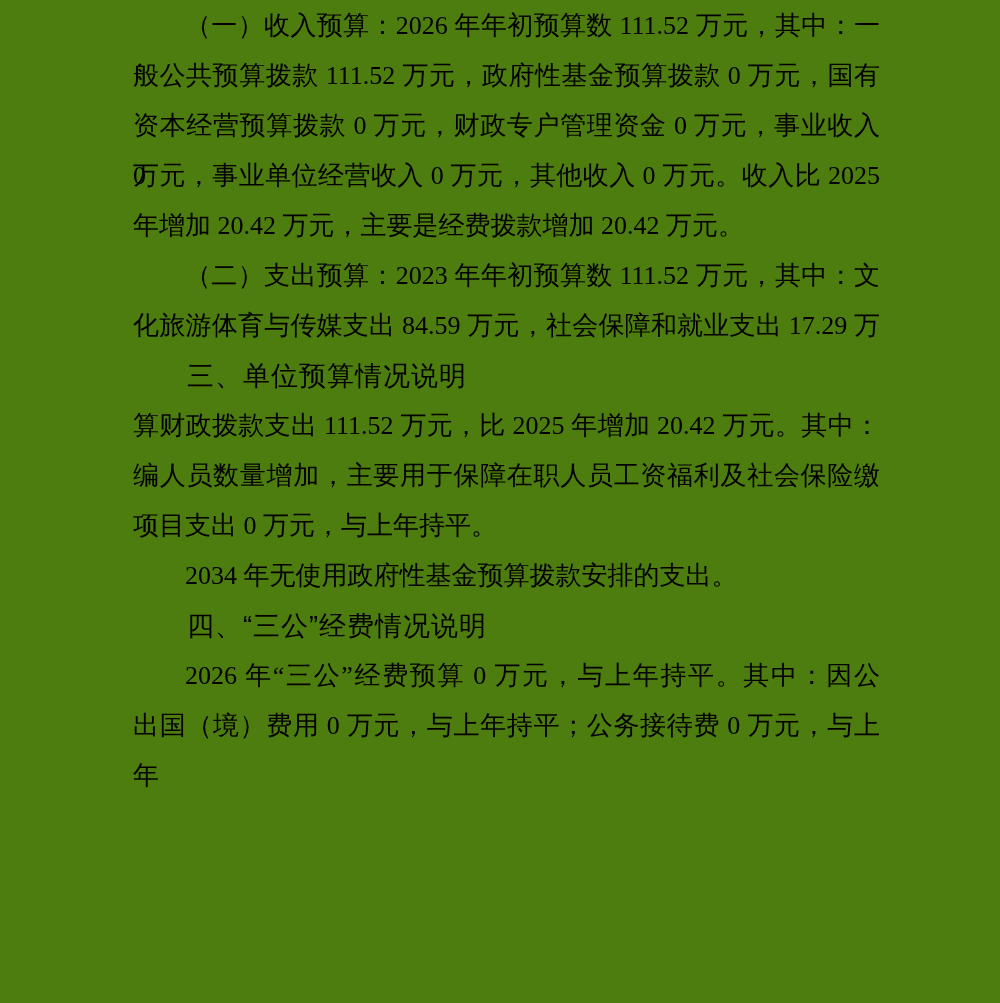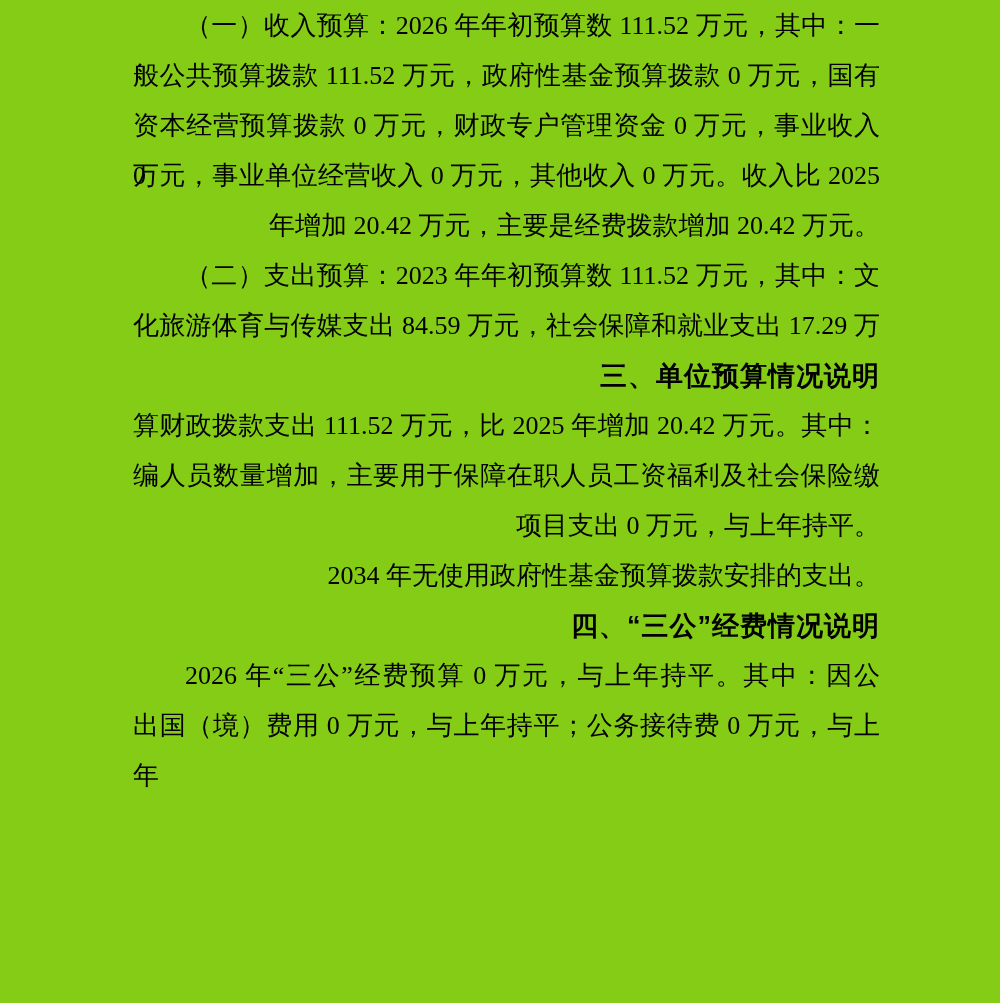--- a/index.html
+++ b/index.html
@@ -10,50 +10,50 @@
   body {
     width: 1000px;
     height: 1003px;
     position: relative;
     overflow: hidden;
     font-family: "Liberation Serif", "DejaVu Serif", serif;
   }
   .page {
     position: absolute;
     inset: 0;
-    background: #84cc16;
+    background: #4d7c0f;
   }
   .doc {
     position: absolute;
     left: 133px;
     top: 1px;
     width: 747px;
     color: #000000;
     font-size: 26px;
     line-height: 50px;
   }
   .block { margin: 0; padding: 0; }
   .line {
     white-space: nowrap;
-    text-align: right;
+    text-align: left;
     height: 50px;
   }
   .paragraph .line {
     white-space: normal;
   }
   .paragraph .line.fill {
     text-align: justify;
     text-align-last: justify;
   }
   .line.first {
     text-indent: 2em;
   }
   .heading .line {
     font-family: "Liberation Sans", "DejaVu Sans", sans-serif;
-    font-weight: 700;
+    font-weight: 400;
     font-size: 27px;
     letter-spacing: 1px;
   }
 </style>
 </head>
 <body>
 
 <div class="page">
   <div class="doc">
       <div class="block paragraph">

